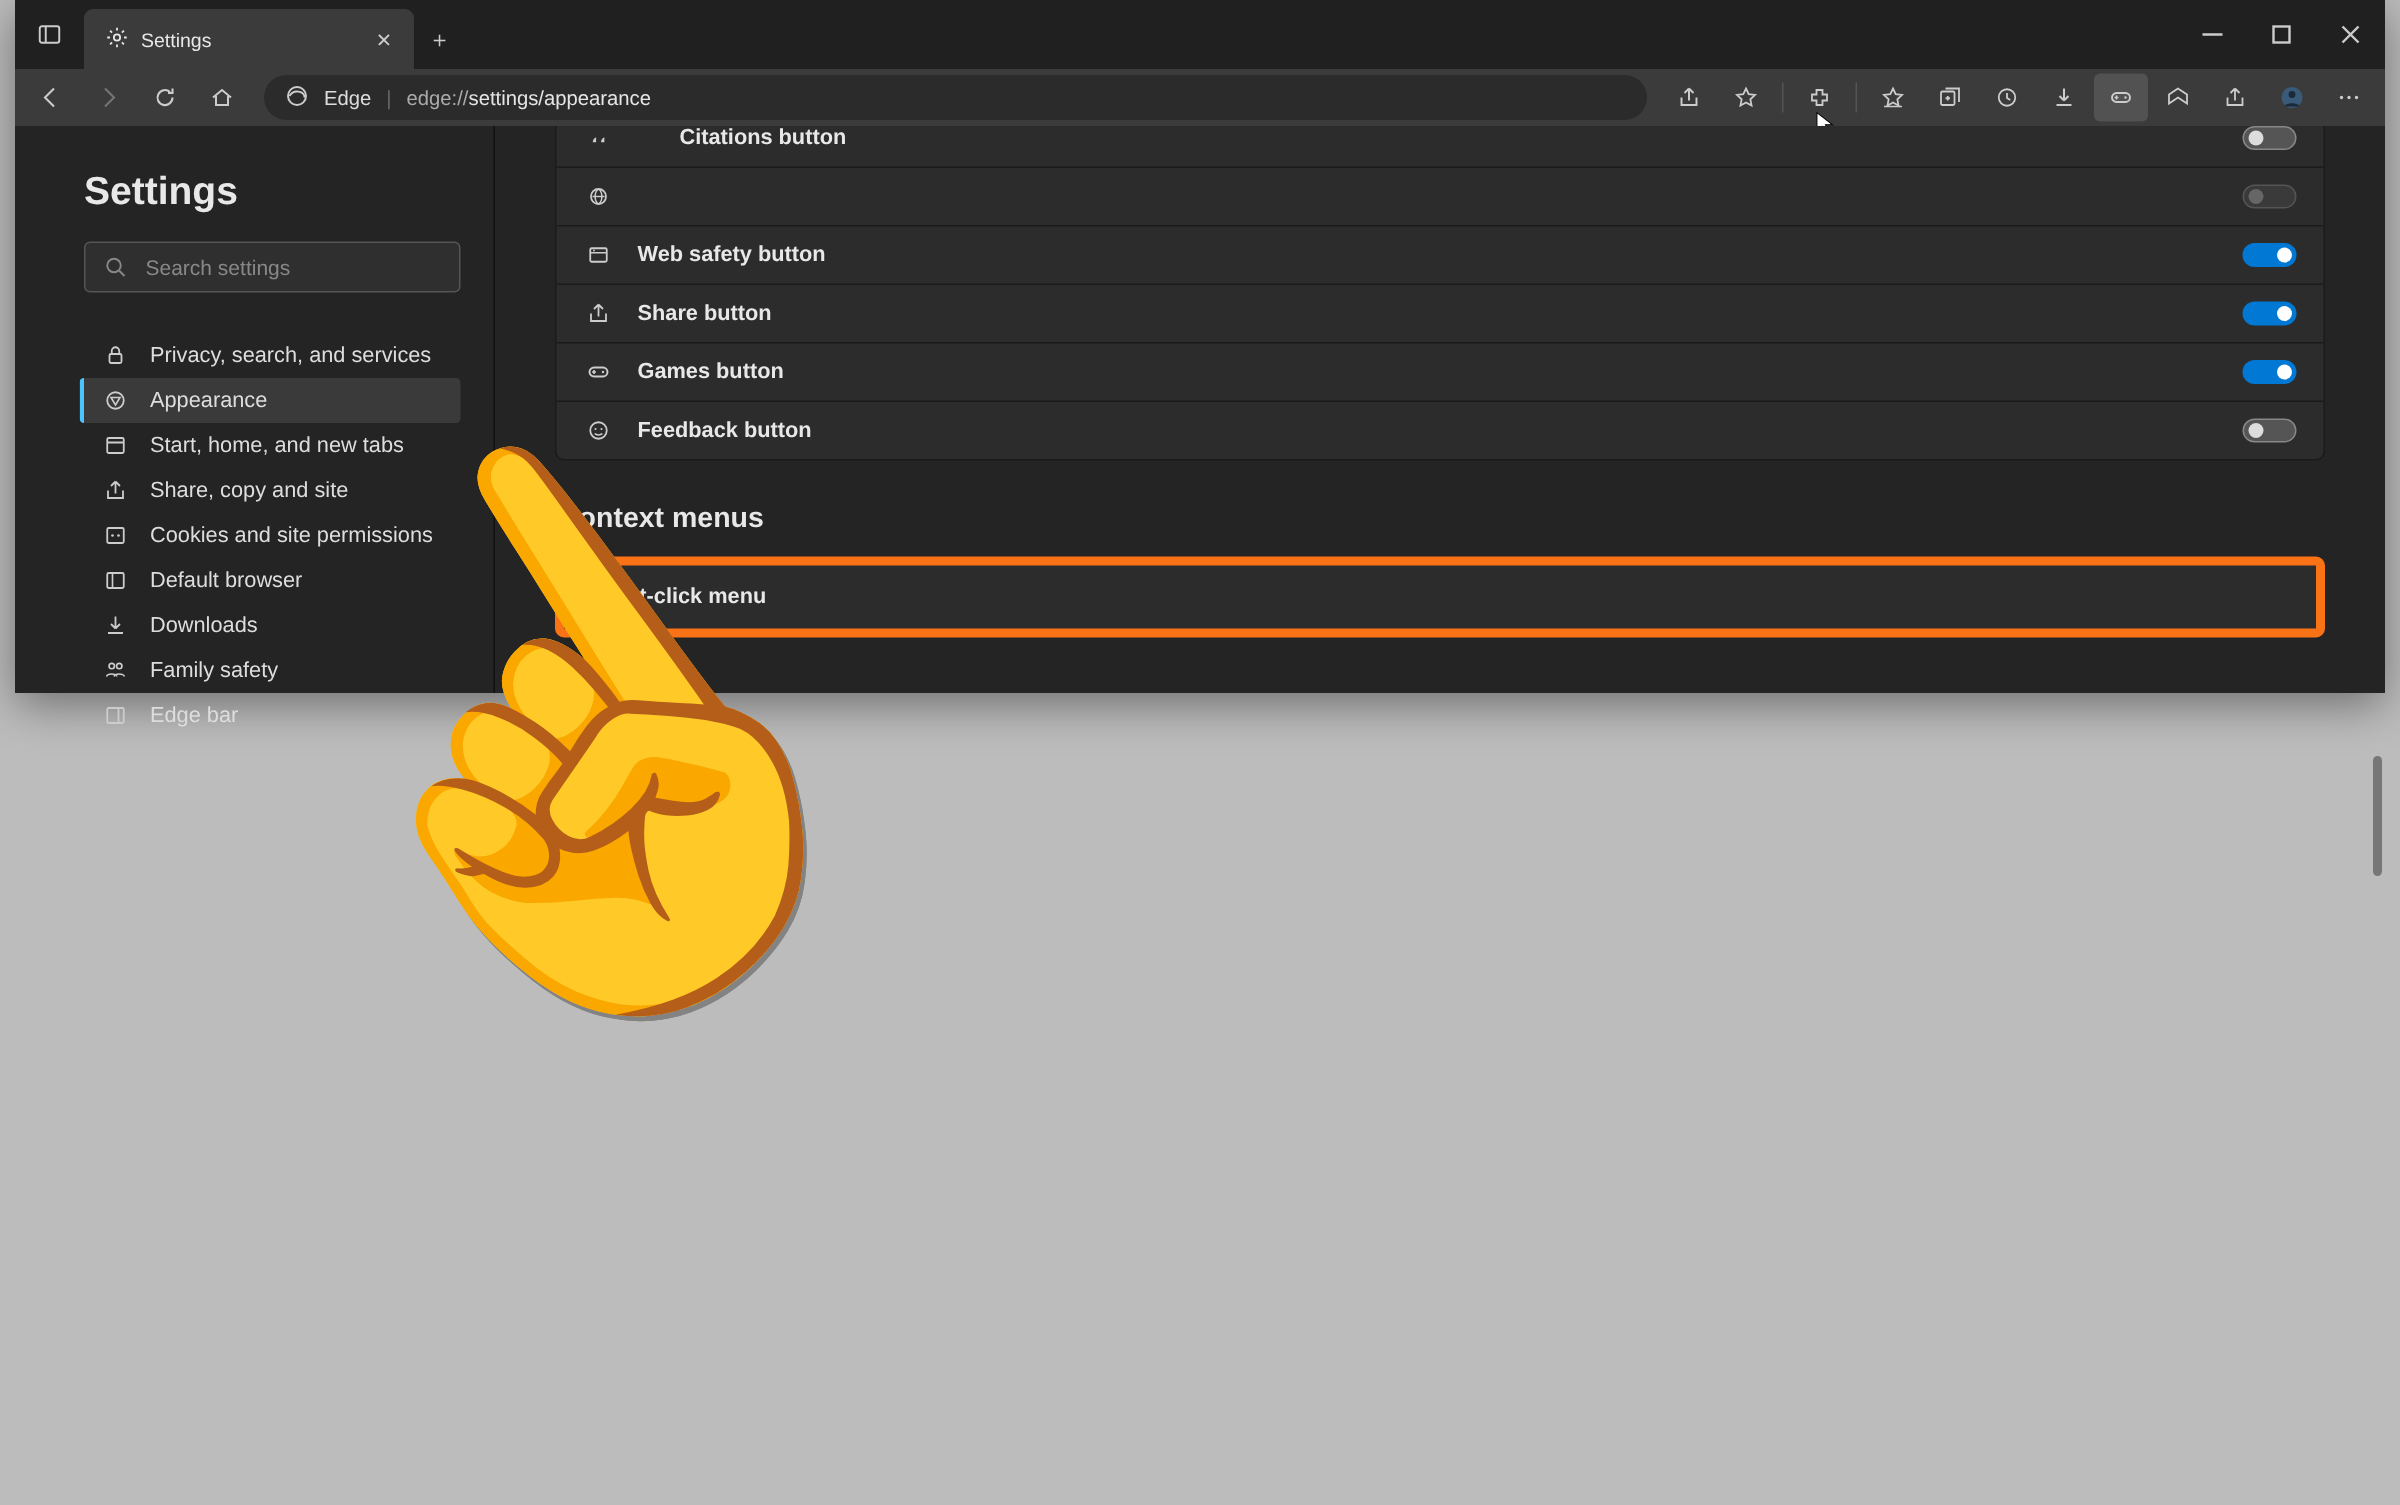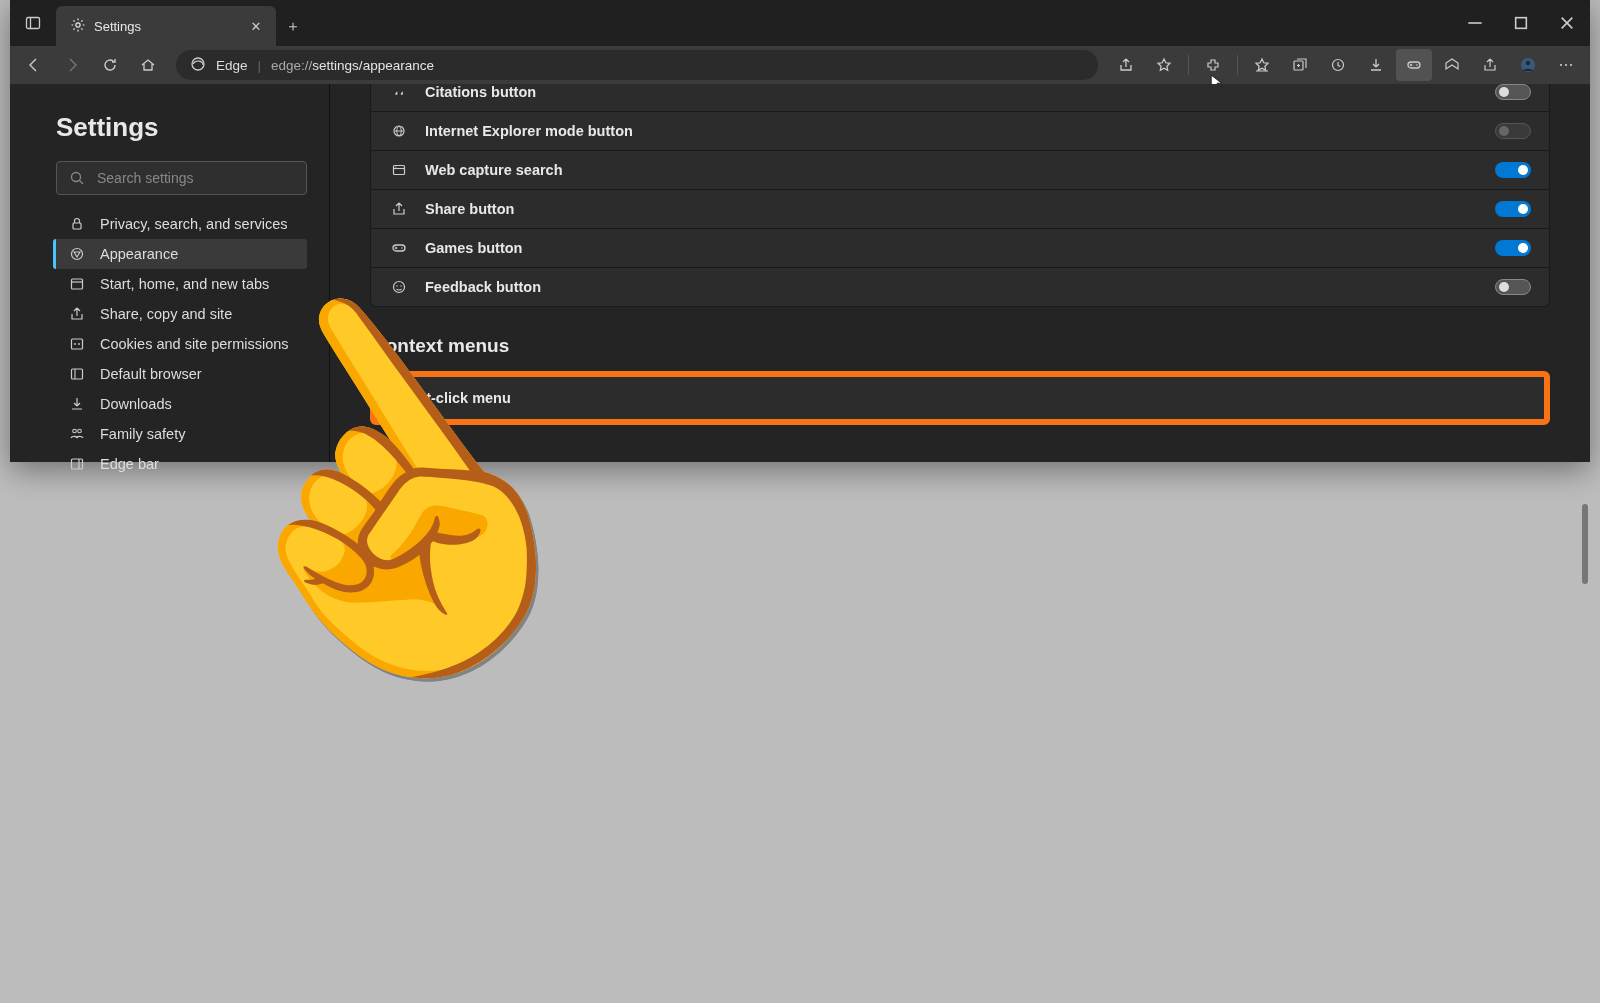--- a/index.html
+++ b/index.html
@@ -28,21 +28,21 @@
   .addr { flex: 1; display: flex; align-items: center; gap: 10px; background: #2b2b2b; border-radius: 16px; height: 30px; padding: 0 14px; font-size: 13.5px; color: #ccc; margin: 0 8px; }
   .addr .brand { font-weight: 400; color: #ddd; }
   .addr .pipe { color: #666; }
   .addr .url { color: #aaa; }
   .addr .url .hl { color: #e5e5e5; }
   
   
   .content { position: absolute; top: 84px; bottom: 0; left: 0; right: 0; background: #242424; display:flex; }
   .sidebar { width: 320px; padding: 28px 22px 0 46px; border-right: 1px solid #111; }
   .sidebar h1 { font-size: 26px; font-weight: 600; margin-bottom: 18px; }
-  .search { display:flex; align-items:center; gap:12px; background:#2f2f2f; border:1px solid #555; border-radius:4px; height:34px; padding:0 12px; margin-bottom:14px; color:#888; font-size:14px; }
+  .search { display:flex; align-items:center; gap:12px; background:#2f2f2f; border:1px solid #555; border-radius:4px; height:34px; padding:0 12px; margin-bottom:27px; color:#888; font-size:14px; }
   .nav-item { display:flex; align-items:center; gap:14px; height:30px; padding:0 12px; font-size:14.5px; color:#ddd; border-radius:3px; border-left: 3px solid transparent; margin-left:-3px; cursor:pointer; }
   .nav-item.active { background:#3a3a3a; border-left-color:#4cc2ff; }
   .nav-item .ico { width:18px; display:flex; justify-content:center; color:#ccc; }
   
   .main { flex:1; padding: 0 40px; overflow:hidden; position:relative; }
   .panel { background:#2c2c2c; border-radius:6px; border:1px solid #1a1a1a; }
   .row { display:flex; align-items:center; padding: 11px 18px; border-bottom:1px solid #1a1a1a; gap:16px; }
   .row:last-child { border-bottom:none; }
   .row .ico { width:20px; color:#ccc; display:flex; justify-content:center; }
   .row .lbl { font-size:14.5px; font-weight:600; }
@@ -324,52 +324,51 @@
     </div>
 
     <div class="main">
       <div class="panel" id="rows-panel" style="margin-top:-12px;">
           <div class="row">
     <span class="ico">
               <svg viewBox="0 0 16 16">
                 <path d="M4 5c-1.5.5-2 2-2 3h2V5zm5 0c-1.5.5-2 2-2 3h2V5z" fill="currentColor" transform="translate(2 2) scale(1.1)"></path>
               </svg>
             </span>
-    <div style="flex:0 1 auto;">
+    <div style="flex:0 1 auto;margin-left:28px;">
       <div class="lbl">Citations button</div>
 
     </div>
     <div class="toggle off">
               <div class="knob"></div>
             </div>
           </div>
           <div class="row">
     <span class="ico">
               <svg viewBox="0 0 16 16">
                 <circle cx="8" cy="8" r="5" fill="none" stroke="currentColor" stroke-width="1.2"></circle>
                 <path d="M4 8h8M8 3c3 2 3 8 0 10M8 3c-3 2-3 8 0 10" fill="none" stroke="currentColor" stroke-width="1"></path>
               </svg>
             </span>
     <div style="flex:0 1 auto;">
-      <div class="lbl">Internet Explorer mode button</div>
     </div>
     <div class="toggle disabled">
               <div class="knob"></div>
             </div>
           </div>
           <div class="row">
     <span class="ico">
               <svg viewBox="0 0 16 16">
                 <rect x="2.5" y="3.5" width="11" height="9" rx="1" fill="none" stroke="currentColor" stroke-width="1.2"></rect>
                 <path d="M2.5 6.5h11" stroke="currentColor" stroke-width="1.1"></path>
                 <circle cx="5" cy="5" r="0.6" fill="currentColor"></circle>
               </svg>
             </span>
     <div style="flex:0 1 auto;">
-      <div class="lbl">Web capture search</div>
+      <div class="lbl">Web safety button</div>
 
     </div>
     <div class="toggle on">
               <div class="knob"></div>
             </div>
           </div>
           <div class="row">
     <span class="ico">
               <svg viewBox="0 0 16 16">
                 <path d="M3 8v5h10V8M8 10V2m0 0L5 5m3-3 3 3" fill="none" stroke="currentColor" stroke-width="1.2"></path>

